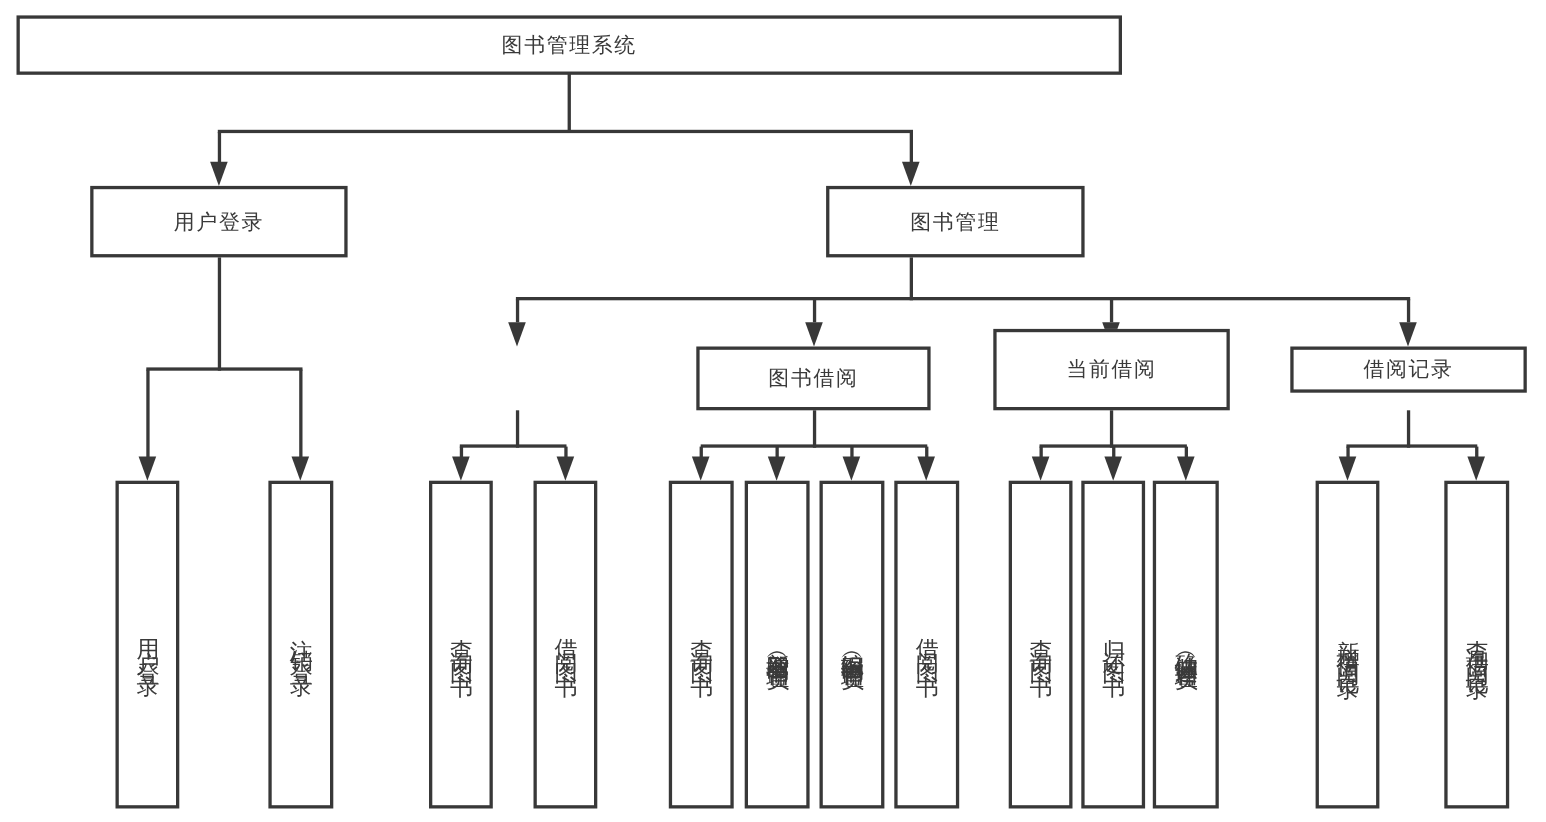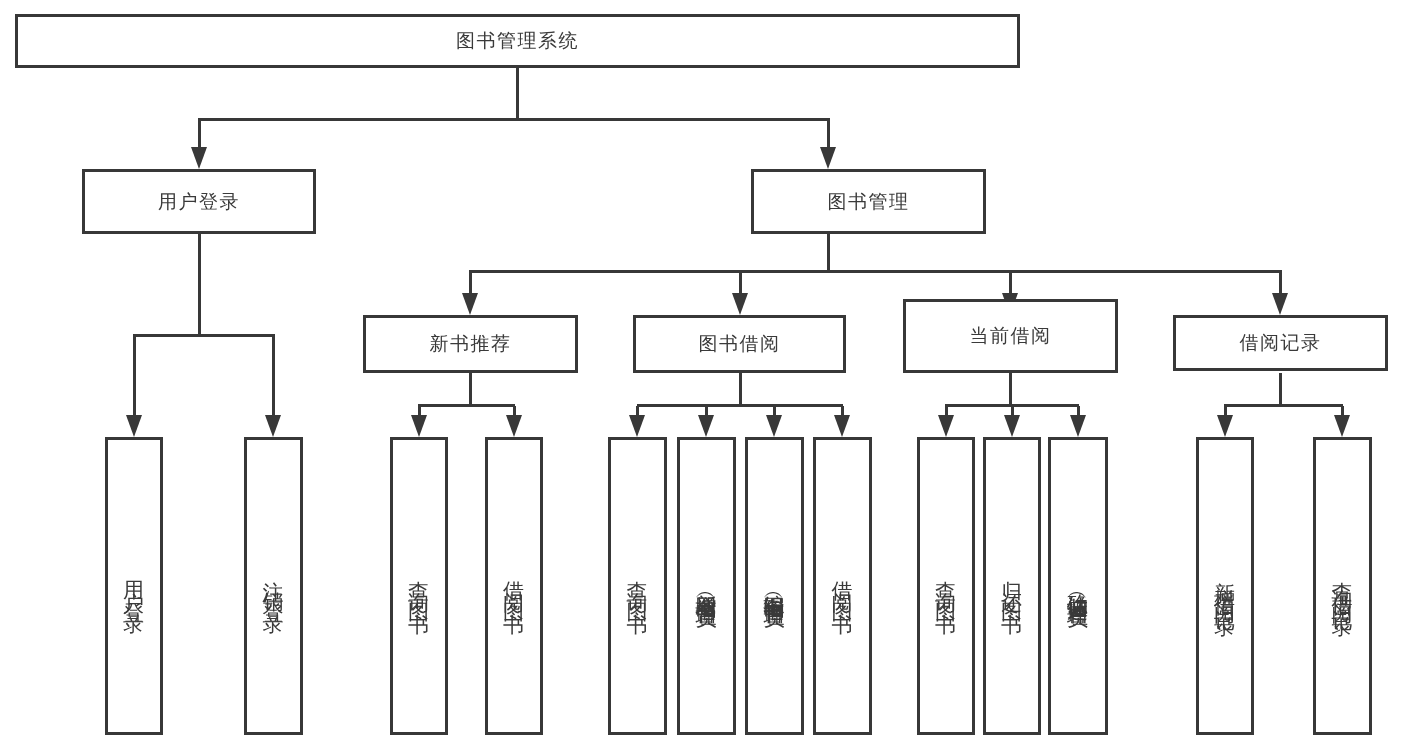--- a/index.html
+++ b/index.html
@@ -71,30 +71,27 @@
   <div class="line" style="left:469px;top:270px;width:813px;height:3px;"></div>
   <div class="line" style="left:469px;top:272px;width:3px;height:21px;"></div>
   <div class="ah" style="left:462px;top:293px;"></div>
   <div class="line" style="left:739px;top:272px;width:3px;height:21px;"></div>
   <div class="ah" style="left:732px;top:293px;"></div>
   <div class="line" style="left:1009px;top:272px;width:3px;height:21px;"></div>
   <div class="ah" style="left:1002px;top:293px;"></div>
   <div class="line" style="left:1279px;top:272px;width:3px;height:21px;"></div>
   <div class="ah" style="left:1272px;top:293px;"></div>
 
-  <div class="hbox" style="left:363px;top:315px;width:215px;height:58px;">
-    <span>新书推荐</span>
-  </div>
   <div class="hbox" style="left:633px;top:315px;width:213px;height:58px;">
     <span>图书借阅</span>
   </div>
   <div class="hbox" style="left:903px;top:299px;width:215px;height:74px;">
     <span>当前借阅</span>
   </div>
-  <div class="hbox" style="left:1173px;top:315px;width:215px;height:56px;">
+  <div class="hbox" style="left:1173px;top:315px;width:215px;height:42px;">
     <span>借阅记录</span>
   </div>
 
   <div class="line" style="left:469px;top:373px;width:3px;height:34px;"></div>
   <div class="line" style="left:739px;top:373px;width:3px;height:34px;"></div>
   <div class="line" style="left:1009px;top:373px;width:3px;height:34px;"></div>
   <div class="line" style="left:1279px;top:373px;width:3px;height:34px;"></div>
 
   <div class="line" style="left:418px;top:404px;width:97px;height:3px;"></div>
   <div class="line" style="left:418px;top:406px;width:3px;height:10px;"></div>

